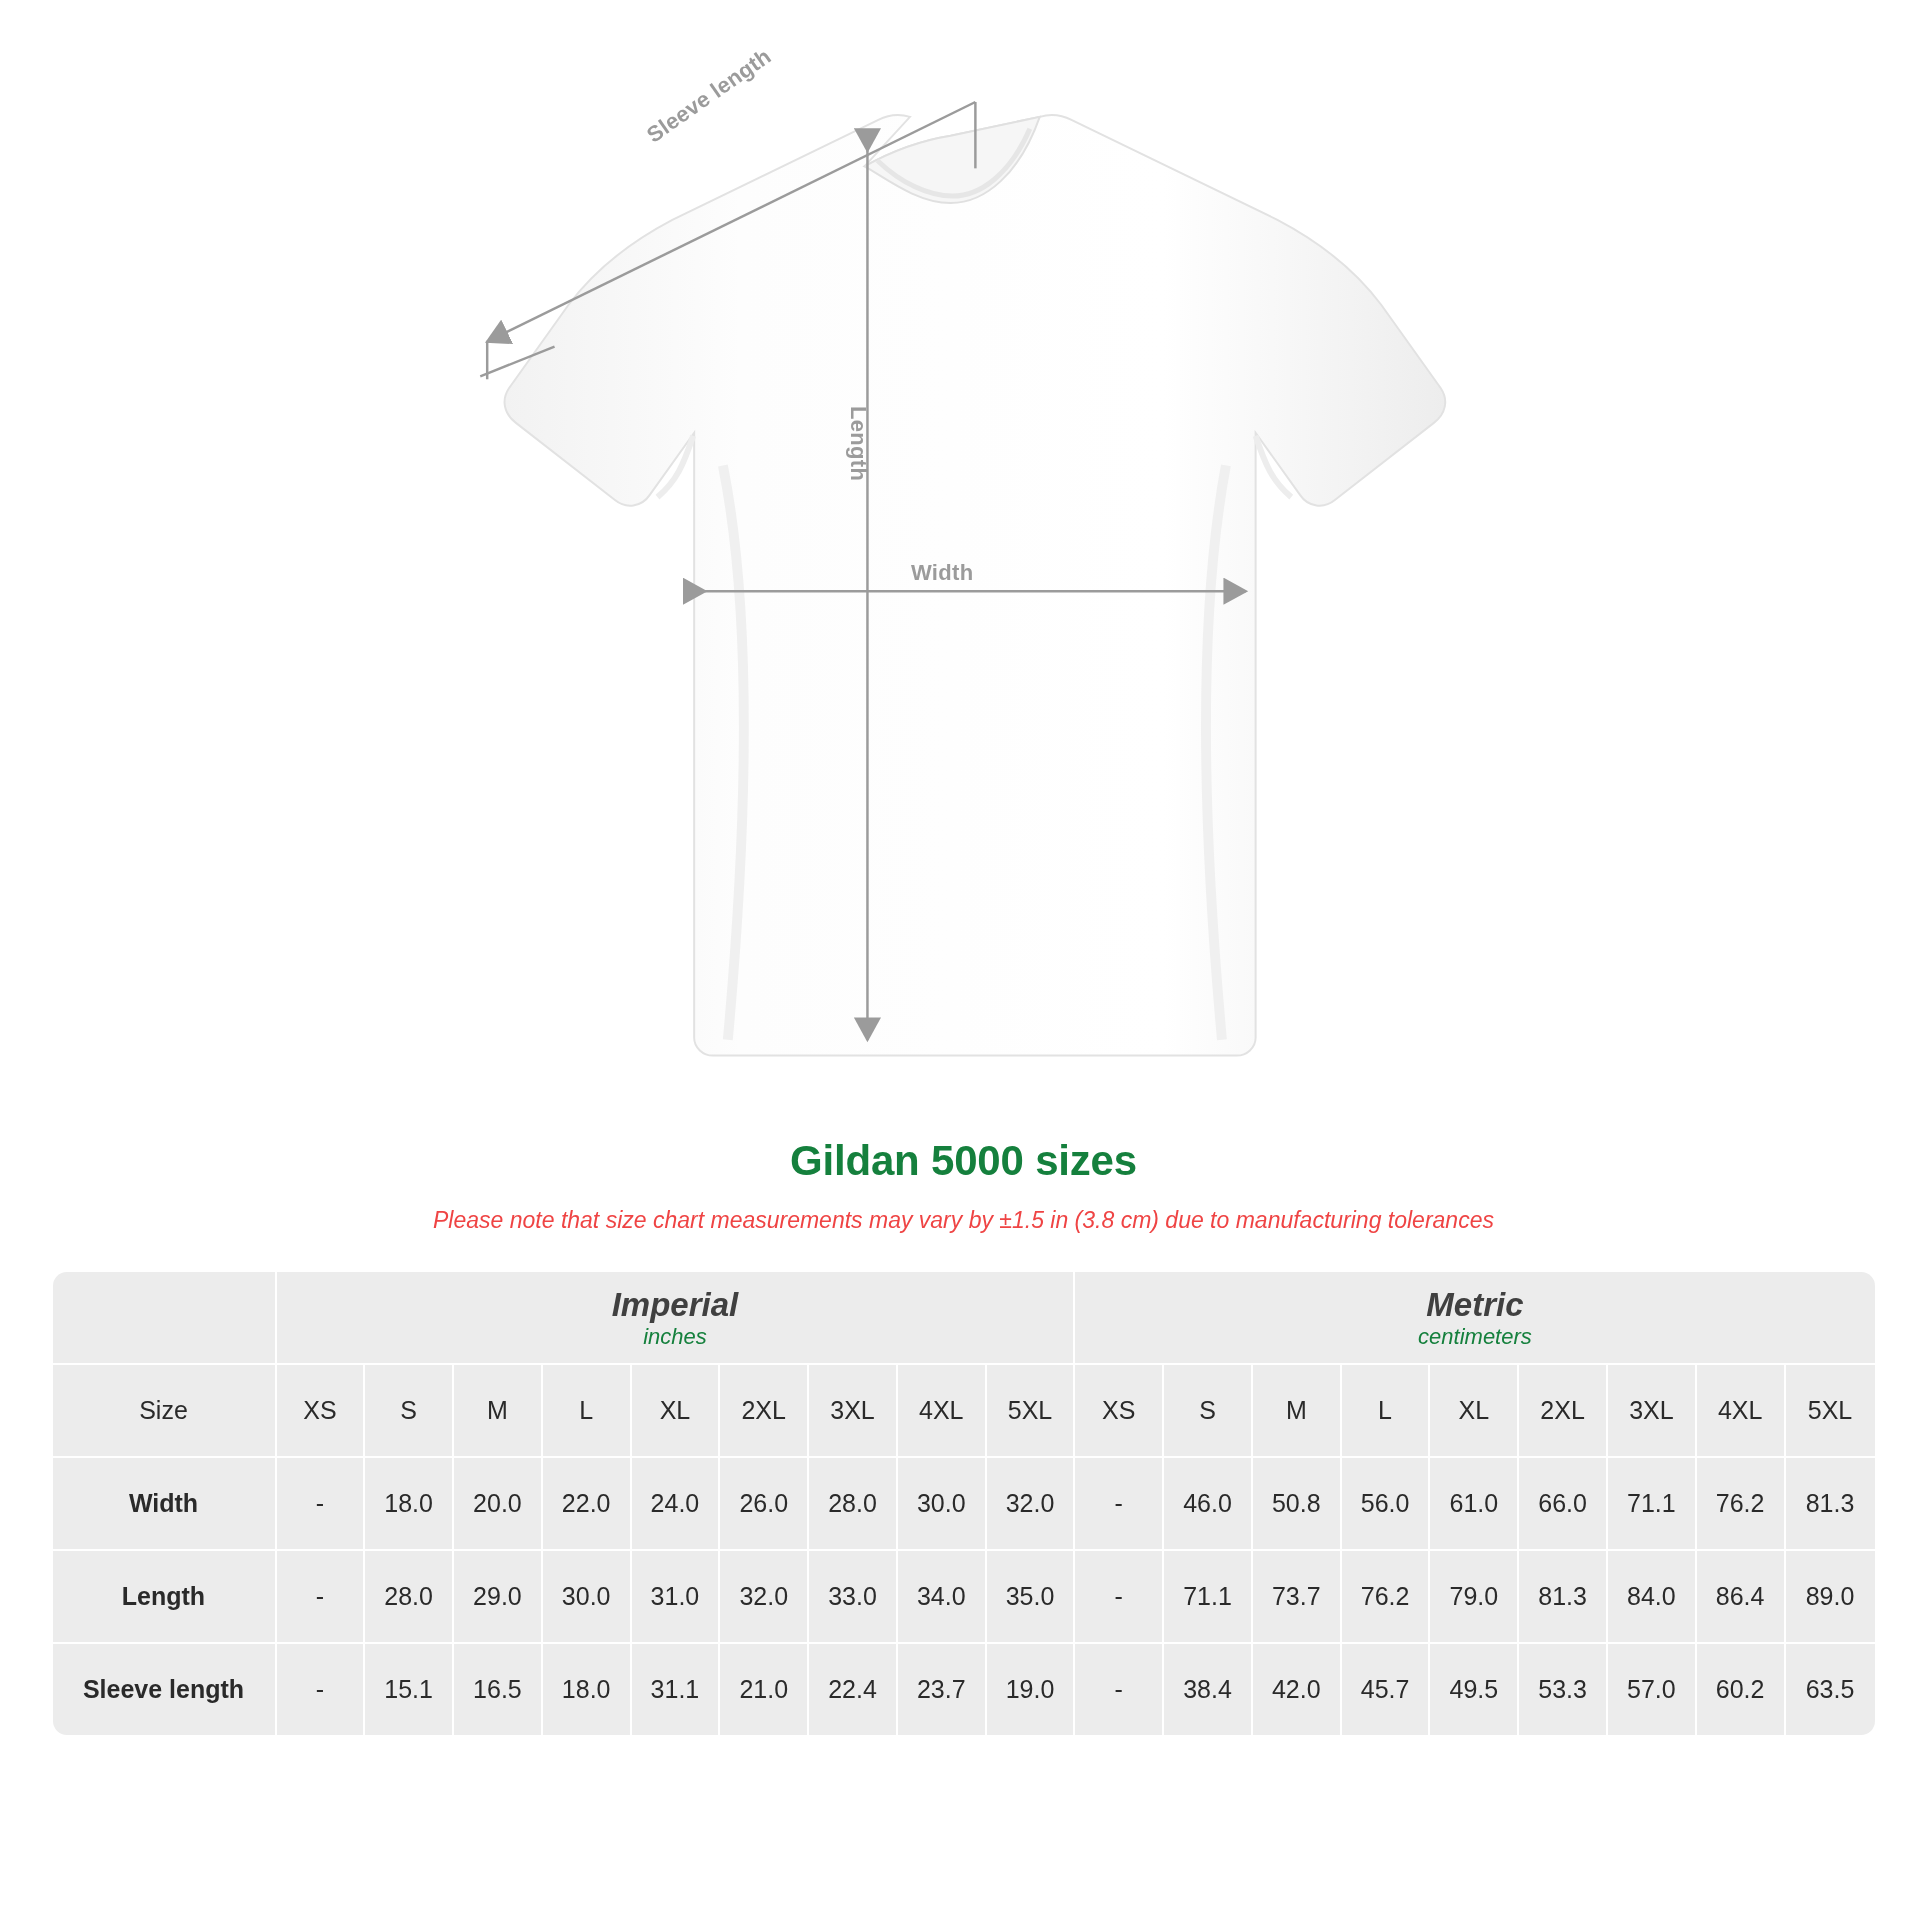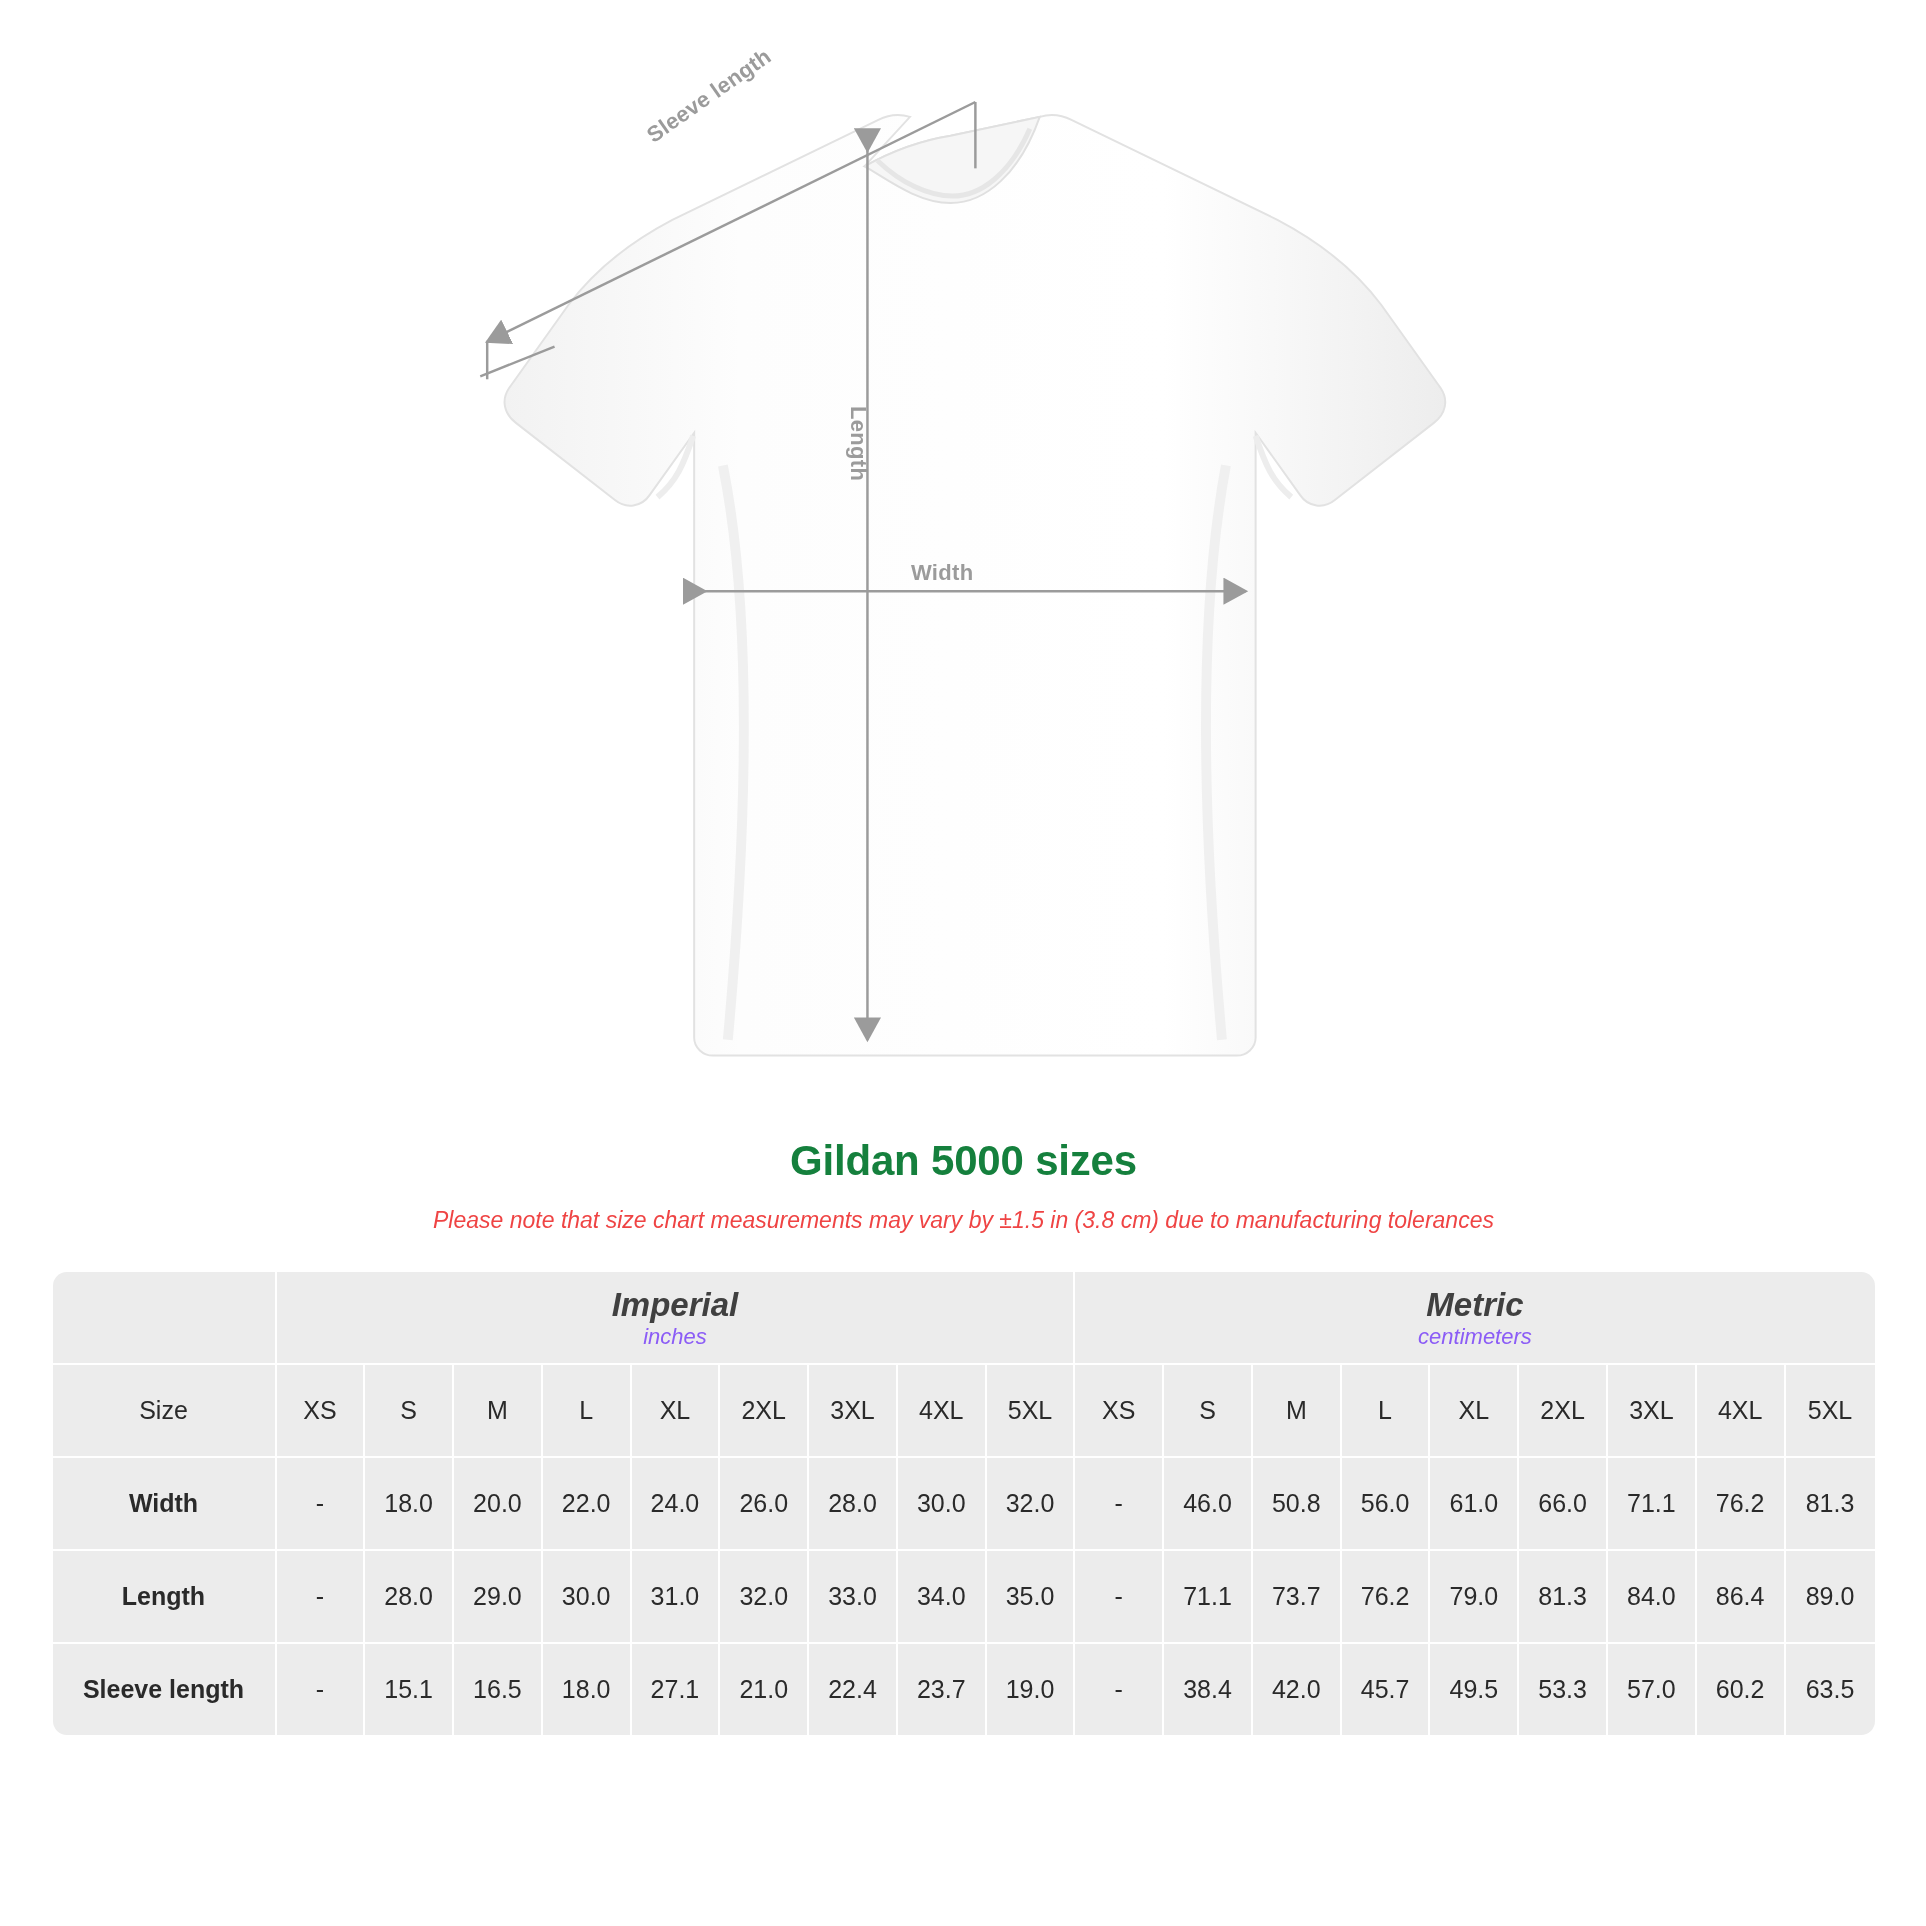--- a/index.html
+++ b/index.html
@@ -101,21 +101,21 @@
   }
   .unit-head .unit-name {
     font-size: 33px;
     font-style: italic;
     font-weight: bold;
     color: #404040;
   }
   .unit-head .unit-sub {
     font-size: 22px;
     font-style: italic;
-    color: #8b5cf6;
+    color: #15803d;
     margin-top: 0;
   }
   .corner-cell { background: #ececec; }
 
   .hdr-row th {
     font-size: 26px;
     font-weight: normal;
     color: #4a4a4a;
     height: 103px;
   }
@@ -298,21 +298,21 @@
           <td>84.0</td>
           <td>86.4</td>
           <td>89.0</td>
         </tr>
         <tr>
           <td class="row-label">Sleeve length</td>
           <td>-</td>
           <td>15.1</td>
           <td>16.5</td>
           <td>18.0</td>
-          <td>27.1</td>
+          <td>31.1</td>
           <td>21.0</td>
           <td>22.4</td>
           <td>23.7</td>
           <td>19.0</td>
           <td>-</td>
           <td>38.4</td>
           <td>42.0</td>
           <td>45.7</td>
           <td>49.5</td>
           <td>53.3</td>

